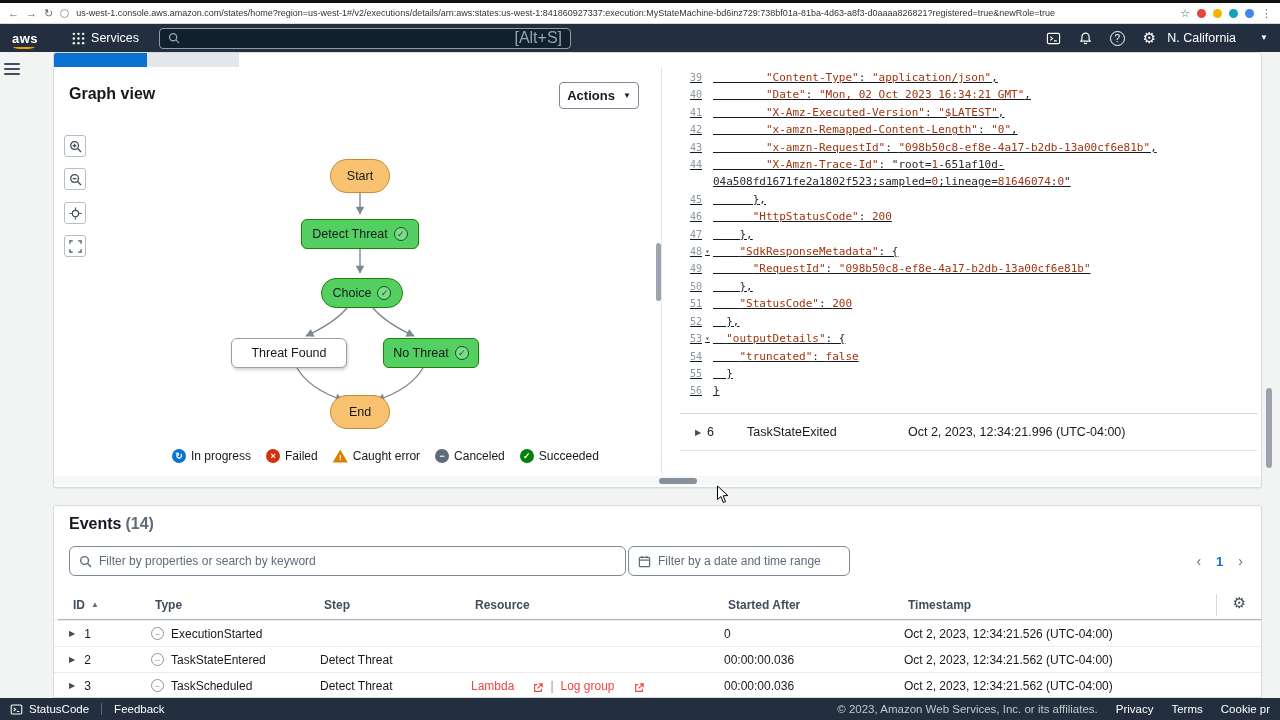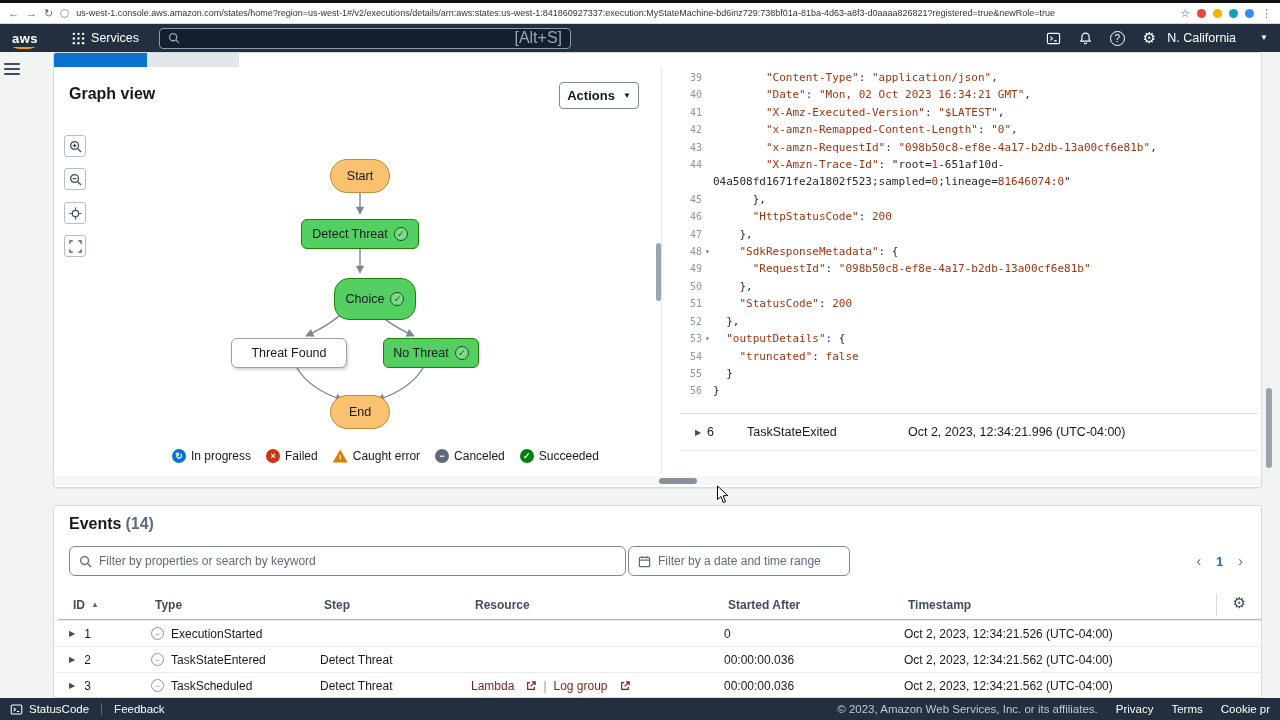--- a/index.html
+++ b/index.html
@@ -44,36 +44,36 @@
   .zoom-btn { left:10px; width:22px; height:22px; background:#fff; border:1px solid #b6bec9; border-radius:3px; display:flex; align-items:center; justify-content:center; color:#414d5c; }
 
   .edge { fill:none; stroke:#7c8794; stroke-width:1.4; marker-end:url(#arw); }
   .node { position:absolute; display:flex; align-items:center; justify-content:center; gap:6px; font-size:12.5px; color:#16191f; }
   .node-oval { width:60px; height:34px; border-radius:17px; background:#f9c270; border:1px solid #c28d37; }
   .node-green { background:#54cf62; border:1.5px solid #1d8102; border-radius:6px; }
   .node-pill { border-radius:15px; }
   .node-plain { background:#fff; border:1px solid #95a0ab; border-radius:6px; box-shadow:1px 2px 3px rgba(0,0,0,.18); }
   #node-start { left:276px; top:106px;text-align:right; }
   #node-detect { left:247px; top:166px; width:118px; height:30px; }
-  #node-choice { left:280px; top:225px; width:82px; height:42px; }
+  #node-choice { left:267px; top:225px; width:82px; height:30px; }
   #node-threat-found { left:177px; top:285px; width:116px; height:30px; }
   #node-no-threat { left:329px; top:285px; width:96px; height:30px; }
   #node-end { left:276px; top:342px; }
   .chk { width:14px; height:14px; border:1.5px solid #11531f; border-radius:50%; color:#11531f; font-size:9px; display:flex; align-items:center; justify-content:center; background:rgba(255,255,255,.25); flex:none; }
 
   #graph-legend { left:118px; top:396px; display:flex; gap:15px; align-items:center; font-size:12px; color:#16191f; }
   .lg-item { display:flex; align-items:center; gap:5px; }
   .lg-icon { width:14px; height:14px; border-radius:50%; color:#fff; font-size:9px; font-weight:bold; display:flex; align-items:center; justify-content:center; flex:none; }
   .lg-icon.tri { border-radius:0; width:15px; height:13px; clip-path:polygon(50% 0,100% 100%,0 100%); font-size:8px; align-items:flex-end; padding-bottom:1px; }
 
   #v-divider { left:607px; top:14px; width:1px; height:406px; background:#e4e7ea; }
   #panel-scroll-thumb { left:602px; top:190px; width:5px; height:58px; background:#9aa5b1; border-radius:3px; }
 
   #code-panel { left:626px; top:16px; width:578px; }
-  .code-line { display:flex; line-height:17.4px; font-family:"DejaVu Sans Mono", monospace; font-size:11px; }
+  .code-line { display:flex; line-height:17.4px; font-family:"DejaVu Sans Mono", monospace; font-size:11px;text-decoration:underline; }
   .code-num { width:22px; text-align:right; color:#8a96a3; font-size:10px; flex:none; }
   .code-arrow { width:11px; text-align:center; color:#5f6b7a; font-size:8px; flex:none; cursor:pointer; }
   .code-text { flex:1; white-space:pre; overflow:hidden; color:#24292f; }
   .tok-str { color:#a0340f; }
   .tok-lit { color:#a0340f; }
 
   #event-divider { left:626px; top:360px; width:578px; height:1px; background:#d5dbdb; }
   #sel-event { left:626px; top:361px; width:578px; height:37px; display:flex; align-items:center; padding-left:15px; font-size:12.5px; border-bottom:1px solid #e4e7ea; }
   #sel-event .sev-caret { width:10px; font-size:8px; color:#414d5c; }
   #sel-event .sev-id { width:42px; padding-left:2px; }
@@ -100,21 +100,21 @@
   .sort-ico { font-size:8px; color:#5f6b7a; }
   #thead-divider { right:44px; top:88px; width:1px; height:22px; background:#d5dbdb; }
   #thead-gear { right:15px; top:88px; font-size:15px; color:#414d5c; }
 
   .trow { left:0; width:1209px; height:26px; font-size:12px; color:#16191f; border-top:1px solid #e9ebed; }
   #trow-1 { top:114px; } #trow-2 { top:140px; } #trow-3 { top:166px; }
   .cell-id { display:flex; align-items:center; gap:9px; }
   .row-caret { font-size:8px; color:#414d5c; }
   .cell-type { display:flex; align-items:center; gap:7px; }
   .evt-icon { width:13px; height:13px; border:1.5px solid #8c97a5; border-radius:50%; color:#8c97a5; font-size:9px; display:flex; align-items:center; justify-content:center; flex:none; }
-  .res-link { color:#7f1d1d; display:inline-flex; align-items:center; gap:12px; }
+  .res-link { color:#ef4444; display:inline-flex; align-items:flex-end; gap:19px; }
   .res-sep { color:#8c97a5; margin:0 7px; }
 
   
   #footer { left:0; top:698px; width:1280px; height:22px; background:#232f3e; color:#fff; display:flex; align-items:center; font-size:11.5px; padding:0 10px; gap:12px; overflow:hidden; }
   .foot-div { width:1px; height:12px; background:#5a6679; }
   #foot-right { margin-left:auto; display:flex; align-items:center; gap:18px; white-space:nowrap; }
   #foot-copy { color:#c1c7cd; }
 
   #window-scrollbar { left:1266px; top:388px; width:6px; height:80px; background:#9aa3ad; border-radius:3px; }
   #cursor { left:716px; top:485px; width:13px; height:19px; }

